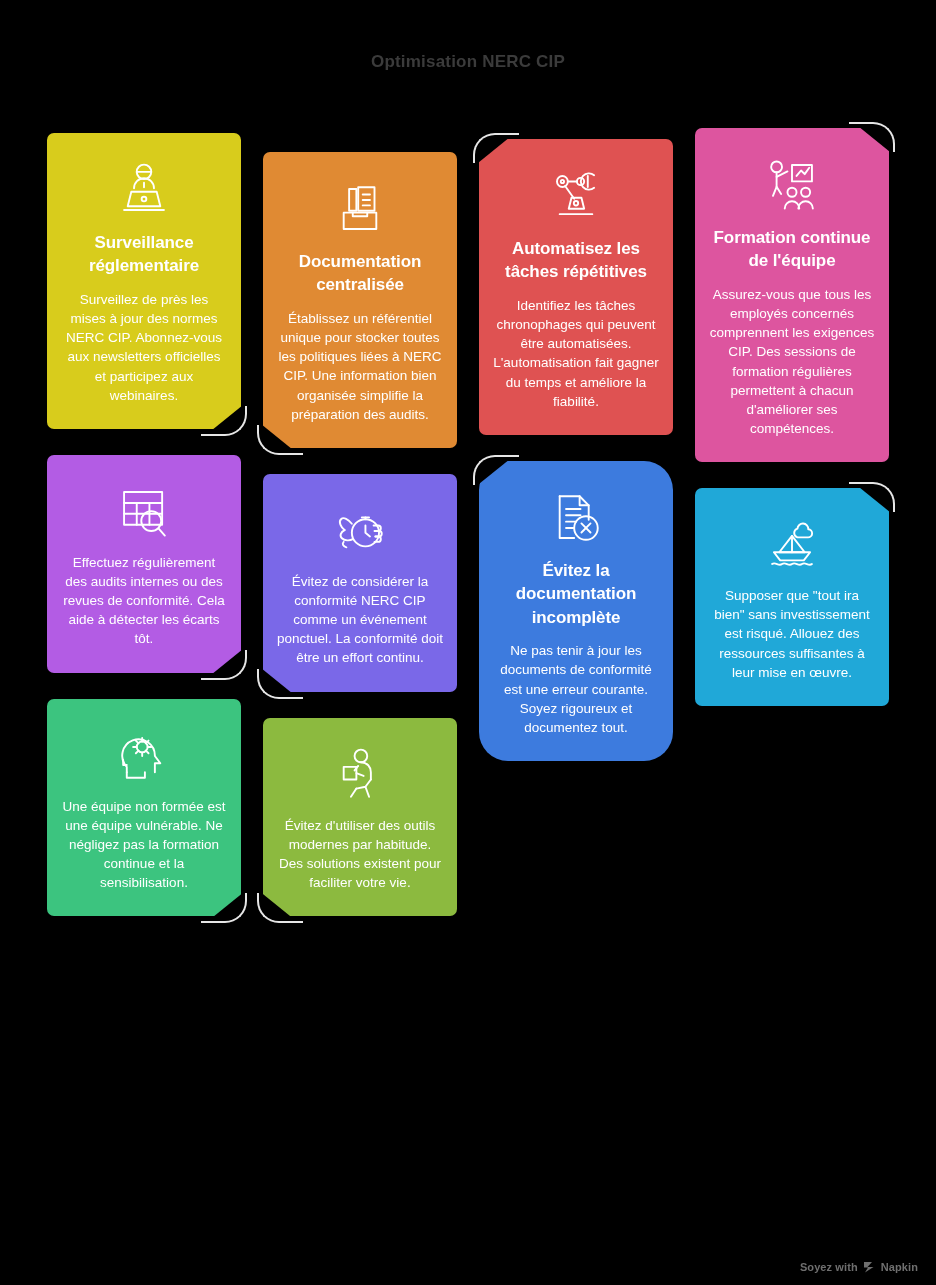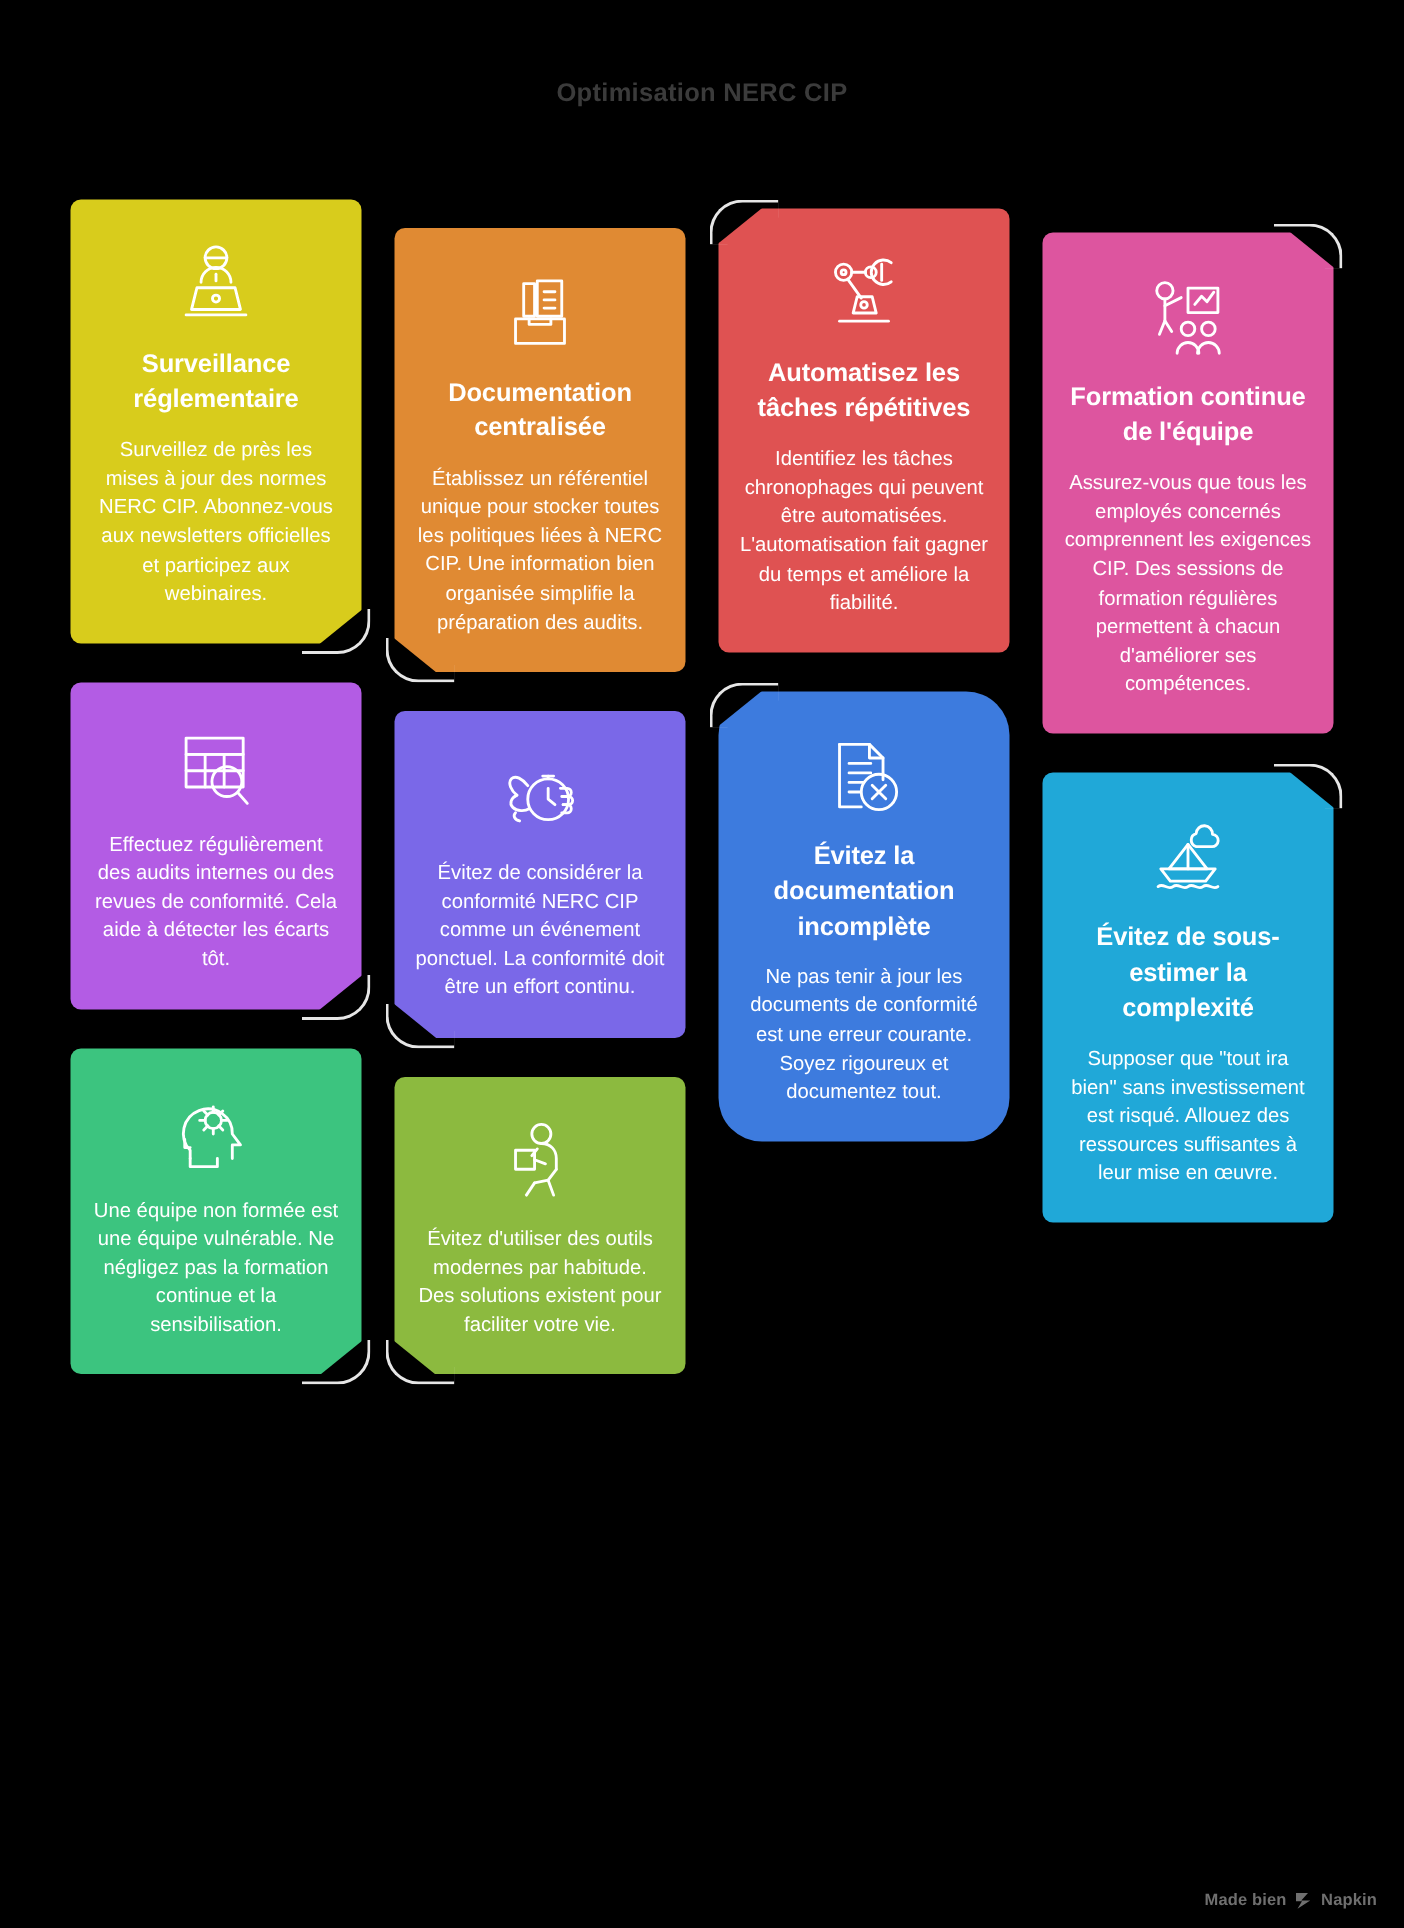--- a/index.html
+++ b/index.html
@@ -24,21 +24,21 @@
     font-weight: bold;
     letter-spacing: 0.2px;
     color: #3b3b3b;
   }
 
   
   .col { position: absolute; width: 194px; }
   #col-1 { left: 47px;  top: 133px; }
   #col-2 { left: 263px; top: 152px; }
   #col-3 { left: 479px; top: 139px; }
-  #col-4 { left: 695px; top: 155px; }
+  #col-4 { left: 695px; top: 128px; }
 
   
   .card {
     position: relative;
     width: 194px;
     border-radius: 7px;
     padding: 26px 14px 24px 14px;
     color: #ffffff;
     text-align: center;
     margin-bottom: 26px;
@@ -332,28 +332,27 @@
           <svg width="58" height="58" viewBox="0 0 64 64">
             <g fill="none" stroke="#ffffff" stroke-width="2.1" stroke-linecap="round" stroke-linejoin="round">
        <path d="M38 14a6 6 0 0 1 12 .6 4.5 4.5 0 0 1-.6 9H38a5 5 0 0 1 0-9.6z"></path>
        <path d="M32 22v18"></path>
               <path d="M32 22l14 18H18z"></path>
        <path d="M12 40h40l-7 9H19z"></path>
        <path d="M10 53c4-3 7 3 11 0s7 3 11 0 7 3 11 0 7 3 11 0"></path>
             </g>
           </svg>
         </div>
-        <div class="card-title">Évitez de sous-estimer la complexité</div>
         <div class="card-body">Supposer que "tout ira bien" sans investissement est risqué. Allouez des ressources suffisantes à leur mise en œuvre.</div>
         <div class="curl curl-tr"></div>
         <div class="curl-arc arc-tr"></div>
       </div>
     </div>
 
   <div class="watermark">
-    <span>Made bien</span>
+    <span>Soyez with</span>
     <svg class="wm-logo" width="13" height="12" viewBox="0 0 13 12">
       <path d="M1 1 L9 1 L4.5 6 L10.5 6 L2 11.5 L5 6.5 L1 6.5 Z" fill="#6f6f6f"></path>
     </svg>
     <span>Napkin</span>
   </div>
 
 </div>
 
 </body></html>

